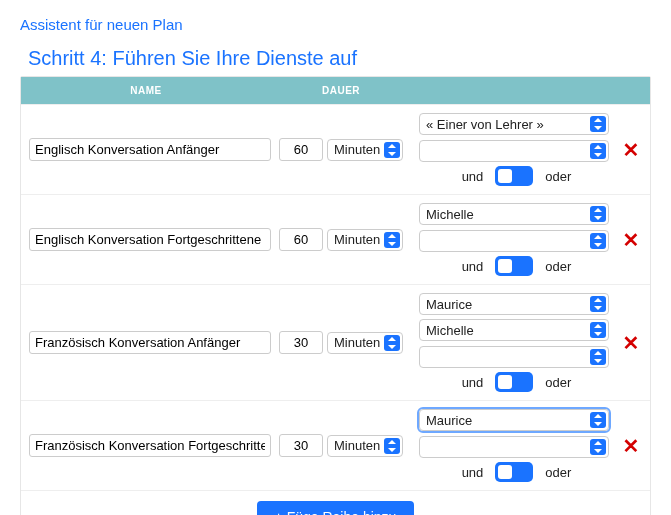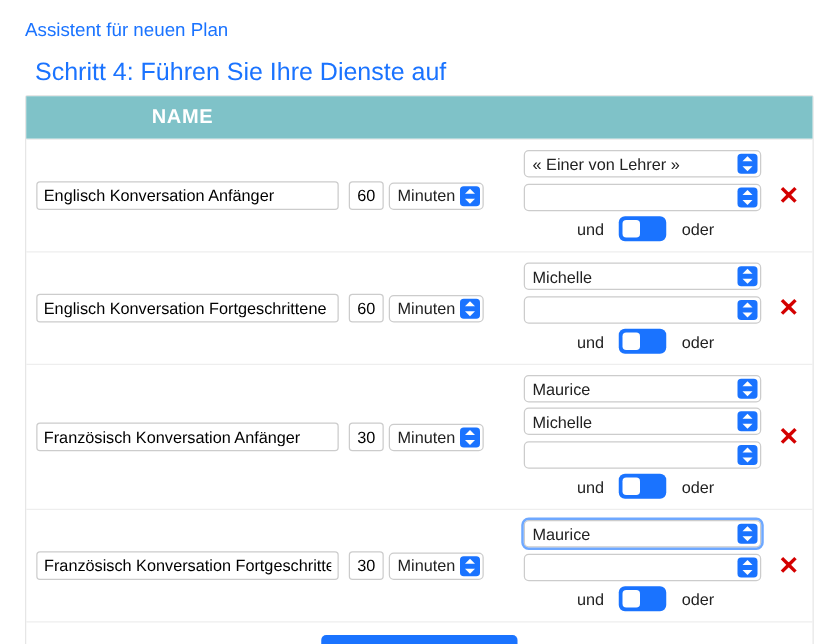--- a/index.html
+++ b/index.html
@@ -26,21 +26,21 @@
   }
   .table-wrap {
     border: 1px solid #e6e6e6;
     border-radius: 2px;
   }
   .thead {
     display: flex;
     background: #7fc2c8;
     color: #fff;
     font-weight: 700;
-    font-size: 16px;
+    font-size: 10px;
     letter-spacing: 0.5px;
   }
   .th { padding: 8px 6px; text-align: center; }
   .col-name  { width: 250px; }
   .col-dur   { width: 140px; }
   .col-res   { flex: 1; }
   .row {
     display: flex;
     align-items: center;
     border-top: 1px solid #eee;
@@ -50,21 +50,21 @@
   .cell.col-name, .cell.col-dur { display:flex; align-items:center; gap:4px; }
   .cell.col-res { flex:1; display:flex; align-items:center; gap:6px; }
   input[type="text"] {
     width: 100%;
     font-size: 13px;
     padding: 3px 5px;
     border: 1px solid #ccc;
     border-radius: 3px;
     background: #fff;
   }
-  input.dur-num { width: 28px; text-align:center; }
+  input.dur-num { width: 44px; text-align:center; }
   .select {
     position: relative;
     display: inline-flex;
     align-items: center;
     border: 1px solid #ccc;
     border-radius: 4px;
     background: #fff;
     font-size: 13px;
     height: 22px;
     padding: 0 22px 0 6px;
@@ -140,20 +140,21 @@
 </style>
 </head>
 <body>
 
 <h1 class="page-title">Assistent für neuen Plan</h1>
 <h2 class="step-title">Schritt 4: Führen Sie Ihre Dienste auf</h2>
 
 <div class="table-wrap">
   <div class="thead">
     <div class="th col-name">NAME</div>
+    <div class="th col-dur">DAUER</div>
   </div>
   <div id="rows">
       <div class="row">
         <div class="cell col-name">
           <input type="text" value="Englisch Konversation Anfänger" style="">
         </div>
         <div class="cell col-dur">
           <input type="text" class="dur-num" value="60" style="">
           <div class="select">
             <span>Minuten</span>

